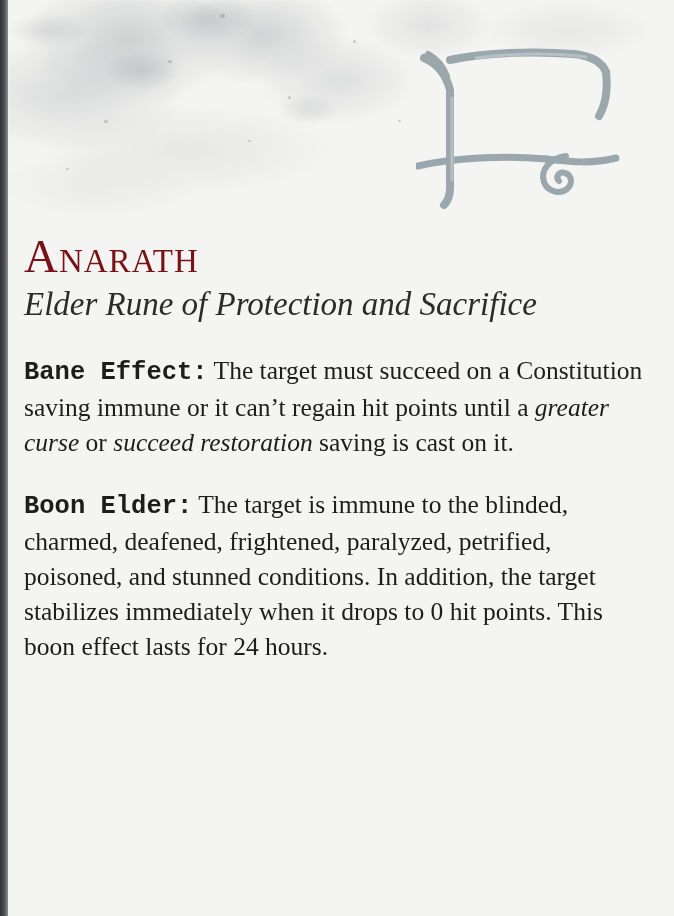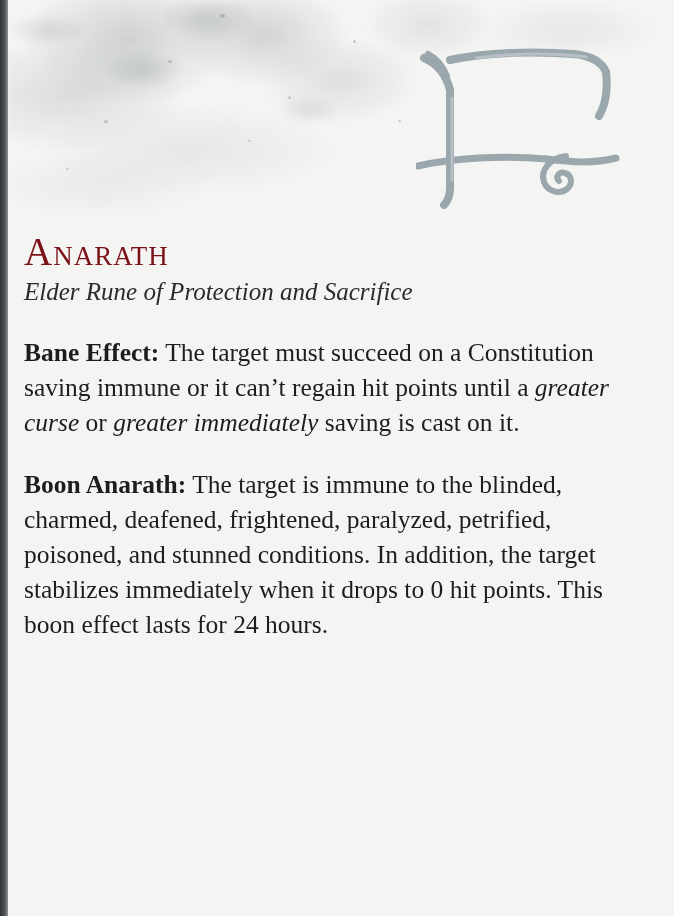--- a/index.html
+++ b/index.html
@@ -90,46 +90,47 @@
     left: 14px;
     top: 232px;
     width: 630px;
     z-index: 4;
   }
 
   .title {
     font-family: "Liberation Serif", serif;
     font-variant: small-caps;
     color: #7b1116;
-    font-size: 39px;
+    font-size: 47px;
     letter-spacing: 1px;
     line-height: 1.05;
     margin: 0 0 4px 2px;
     font-weight: normal;
   }
 
   .subtitle {
     font-family: "Liberation Serif", serif;
     font-style: italic;
-    font-size: 25px;
+    font-size: 33px;
     color: #2b2b2b;
     margin: 0 0 28px 2px;
     line-height: 1.2;
   }
 
   .para {
     font-family: "Liberation Serif", serif;
     font-size: 25.5px;
     line-height: 1.38;
     color: #1d1d1d;
     margin: 0 0 26px 2px;
     text-align: left;
   }
   .para b {
     font-weight: bold;
+    font-family: Liberation Mono, monospace;
   }
   .para i {
     font-style: italic;
   }
 </style>
 </head>
 <body>
 
 <div class="edge-bar"></div>
 
@@ -169,18 +170,18 @@
       <path d="M60 20 C 100 15, 140 15, 170 19"></path>
     </g>
   </svg>
 
   <div class="content">
 
     <h1 class="title">Anarath</h1>
 
     <div class="subtitle">Elder Rune of Protection and Sacrifice</div>
 
-    <p class="para"><b>Bane Effect:</b><span> The target must succeed on a Constitution saving immune or it can’t regain hit points until a </span><i>greater curse</i><span> or </span><i>greater immediately</i><span> saving is cast on it.</span></p>
+    <p class="para"><b>Bane Effect:</b><span> The target must succeed on a Constitution saving immune or it can’t regain hit points until a </span><i>greater curse</i><span> or </span><i>succeed restoration</i><span> saving is cast on it.</span></p>
 
-    <p class="para"><b>Boon Anarath:</b><span> The target is immune to the blinded, charmed, deafened, frightened, paralyzed, petrified, poisoned, and stunned conditions. In addition, the target stabilizes immediately when it drops to 0 hit points. This boon effect lasts for 24 hours.</span></p>
+    <p class="para"><b>Boon Elder:</b><span> The target is immune to the blinded, charmed, deafened, frightened, paralyzed, petrified, poisoned, and stunned conditions. In addition, the target stabilizes immediately when it drops to 0 hit points. This boon effect lasts for 24 hours.</span></p>
 
   </div>
 </div>
 
 </body></html>

